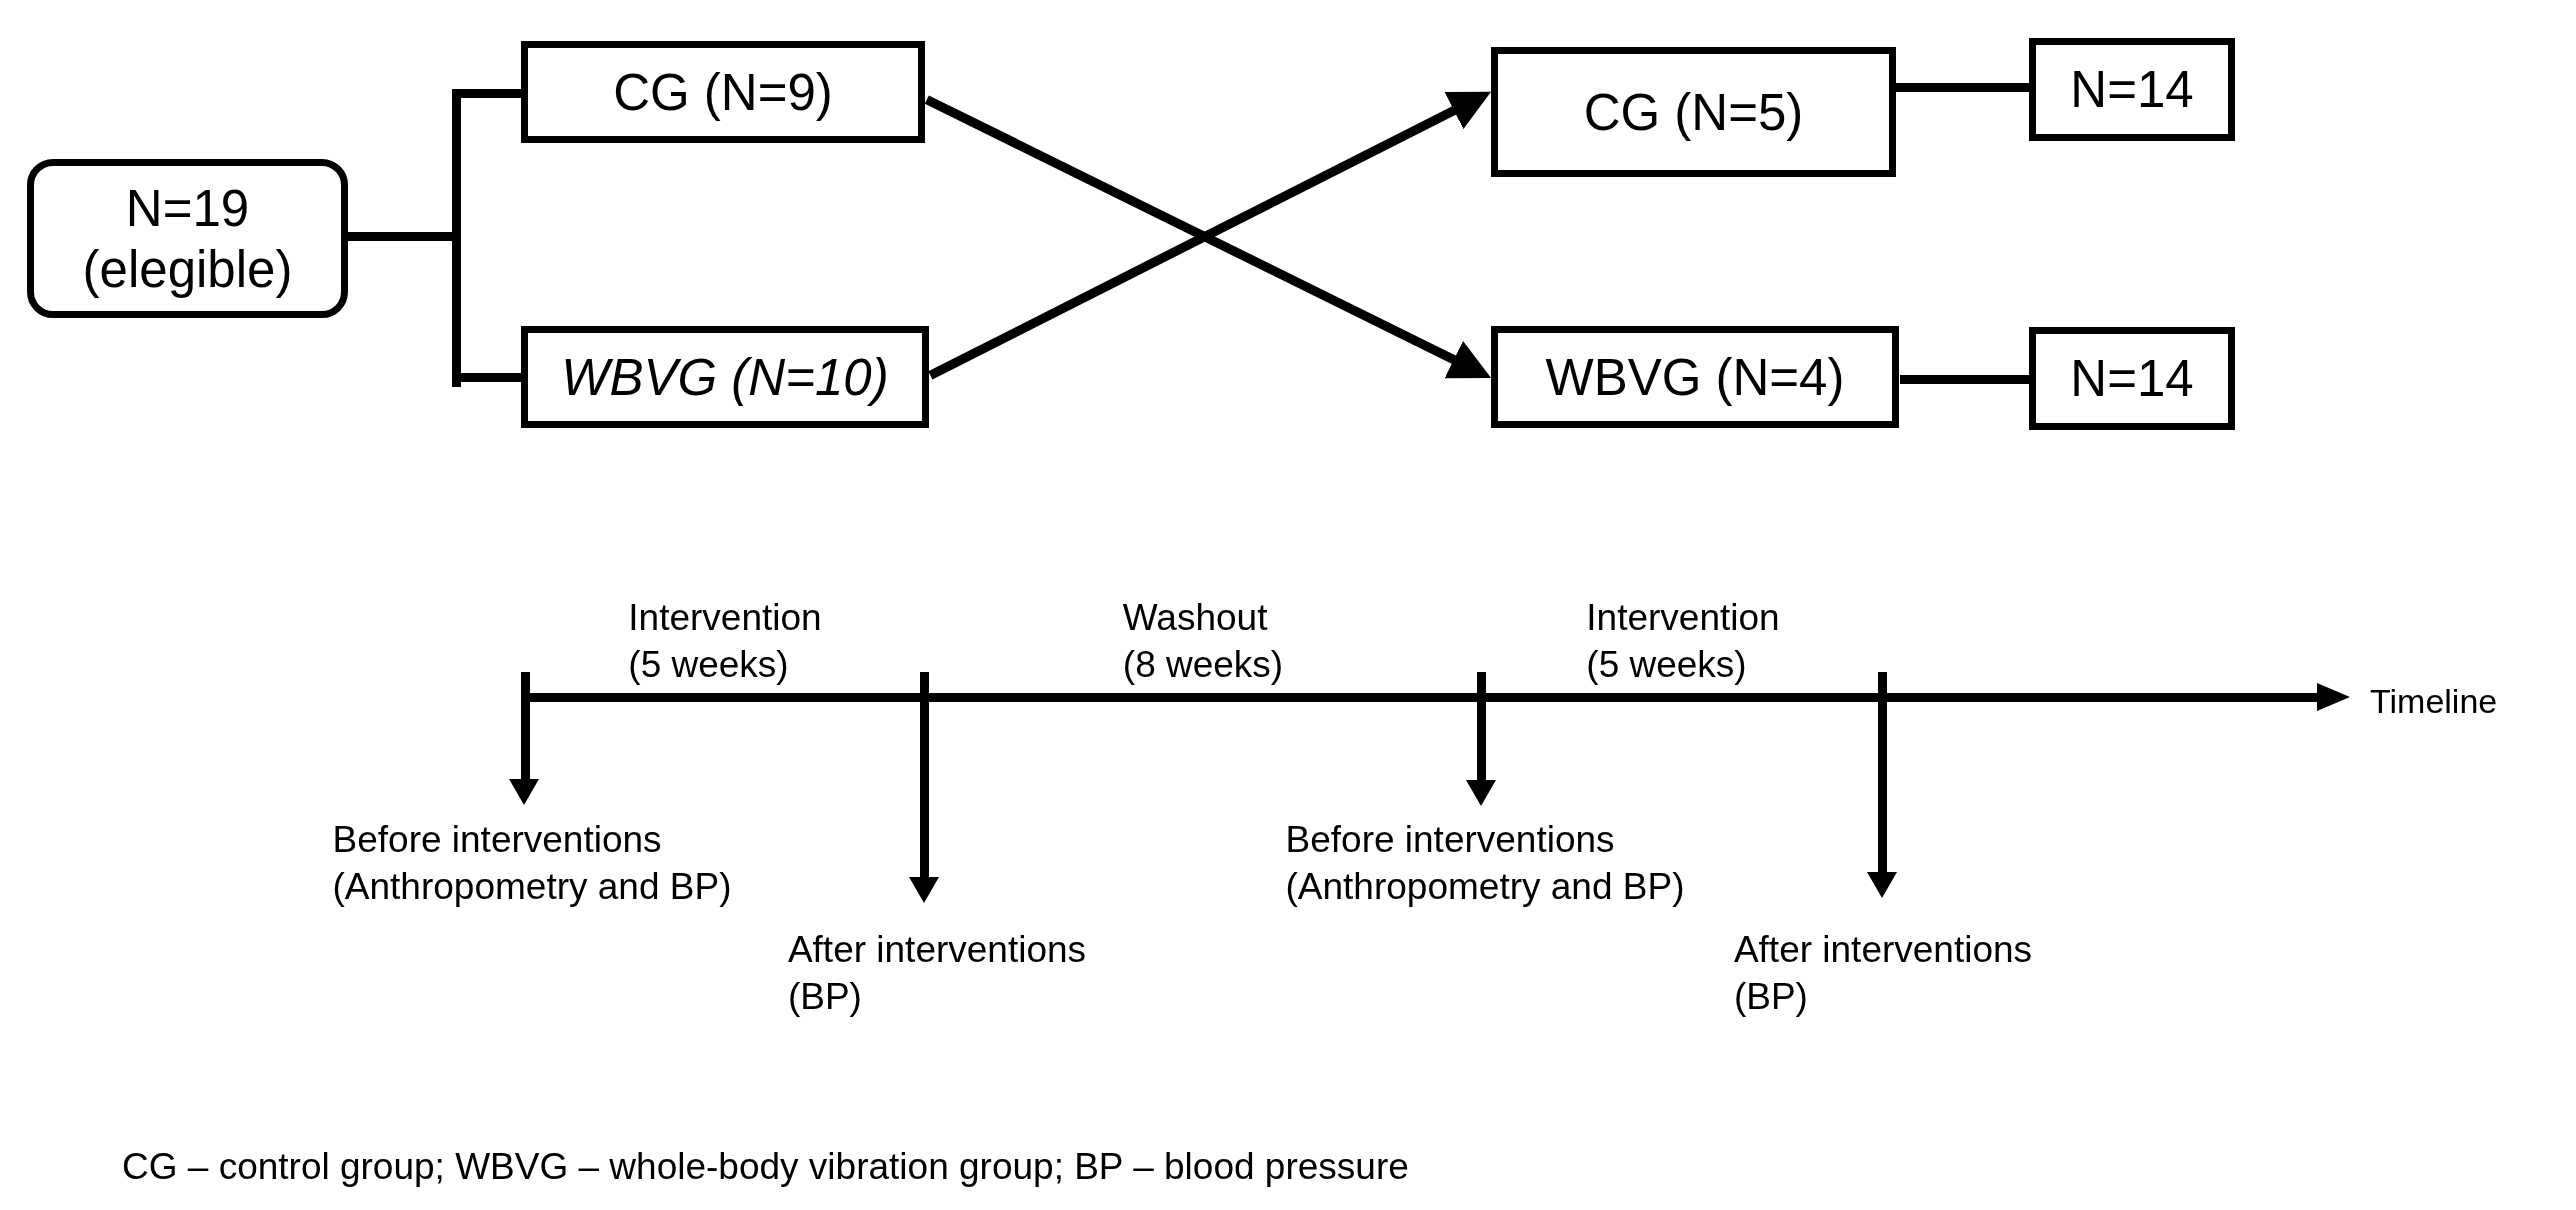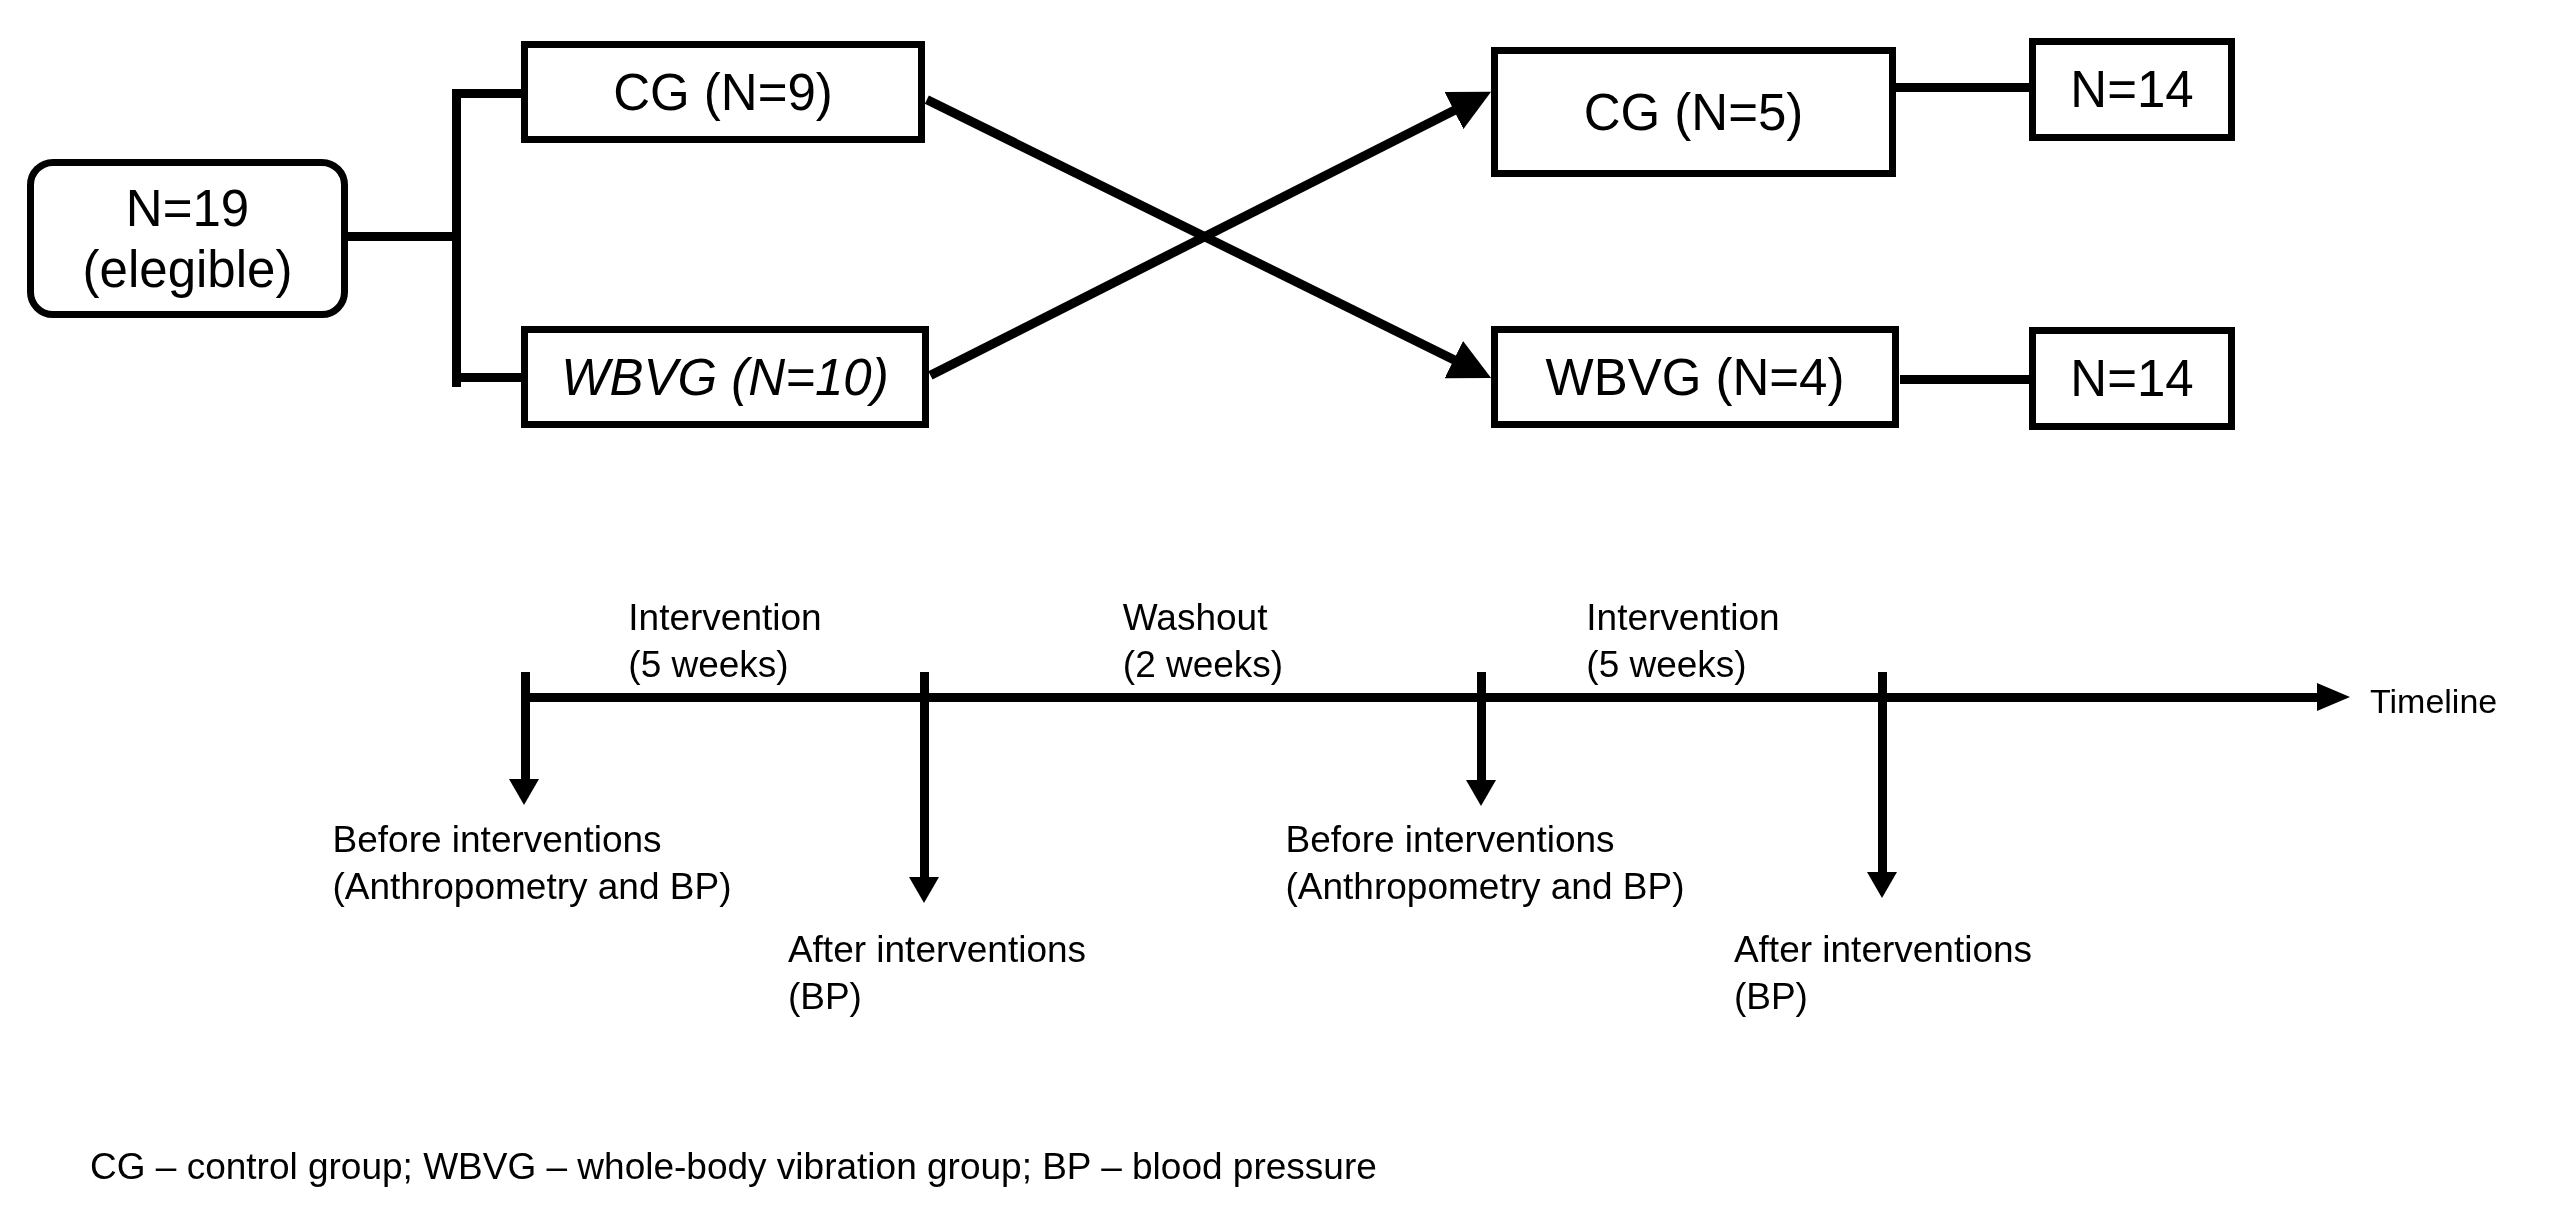--- a/index.html
+++ b/index.html
@@ -60,20 +60,21 @@
     position: absolute;
     font-size: 34px;
     line-height: 50px;
     white-space: nowrap;
   }
   .legend {
     position: absolute;
     font-size: 37px;
     line-height: 47px;
     white-space: nowrap;
+    margin-left: 32px;
   }
   svg.overlay {
     position: absolute;
     left: 0; top: 0;
     width: 2576px;
     height: 1210px;
     pointer-events: none;
   }
 </style>
 </head>
@@ -142,21 +143,21 @@
 
   <div class="vline" style="left:1878px; top:672px; width:9.2px; height:200px;"></div>
   <div class="tri-down" style="left:1867px; top:872px;"></div>
 
   <div class="label" style="left:725px; top:594px;">
     <div>Intervention</div>
     <div>(5 weeks)</div>
   </div>
   <div class="label" style="left:1203px; top:594px;">
     <div>Washout</div>
-    <div>(2 weeks)</div>
+    <div>(8 weeks)</div>
   </div>
   <div class="label" style="left:1683px; top:594px;">
     <div>Intervention</div>
     <div>(5 weeks)</div>
   </div>
 
   <div class="label" style="left:532px; top:816px;">
     <div>Before interventions</div>
     <div>(Anthropometry and BP)</div>
   </div>

